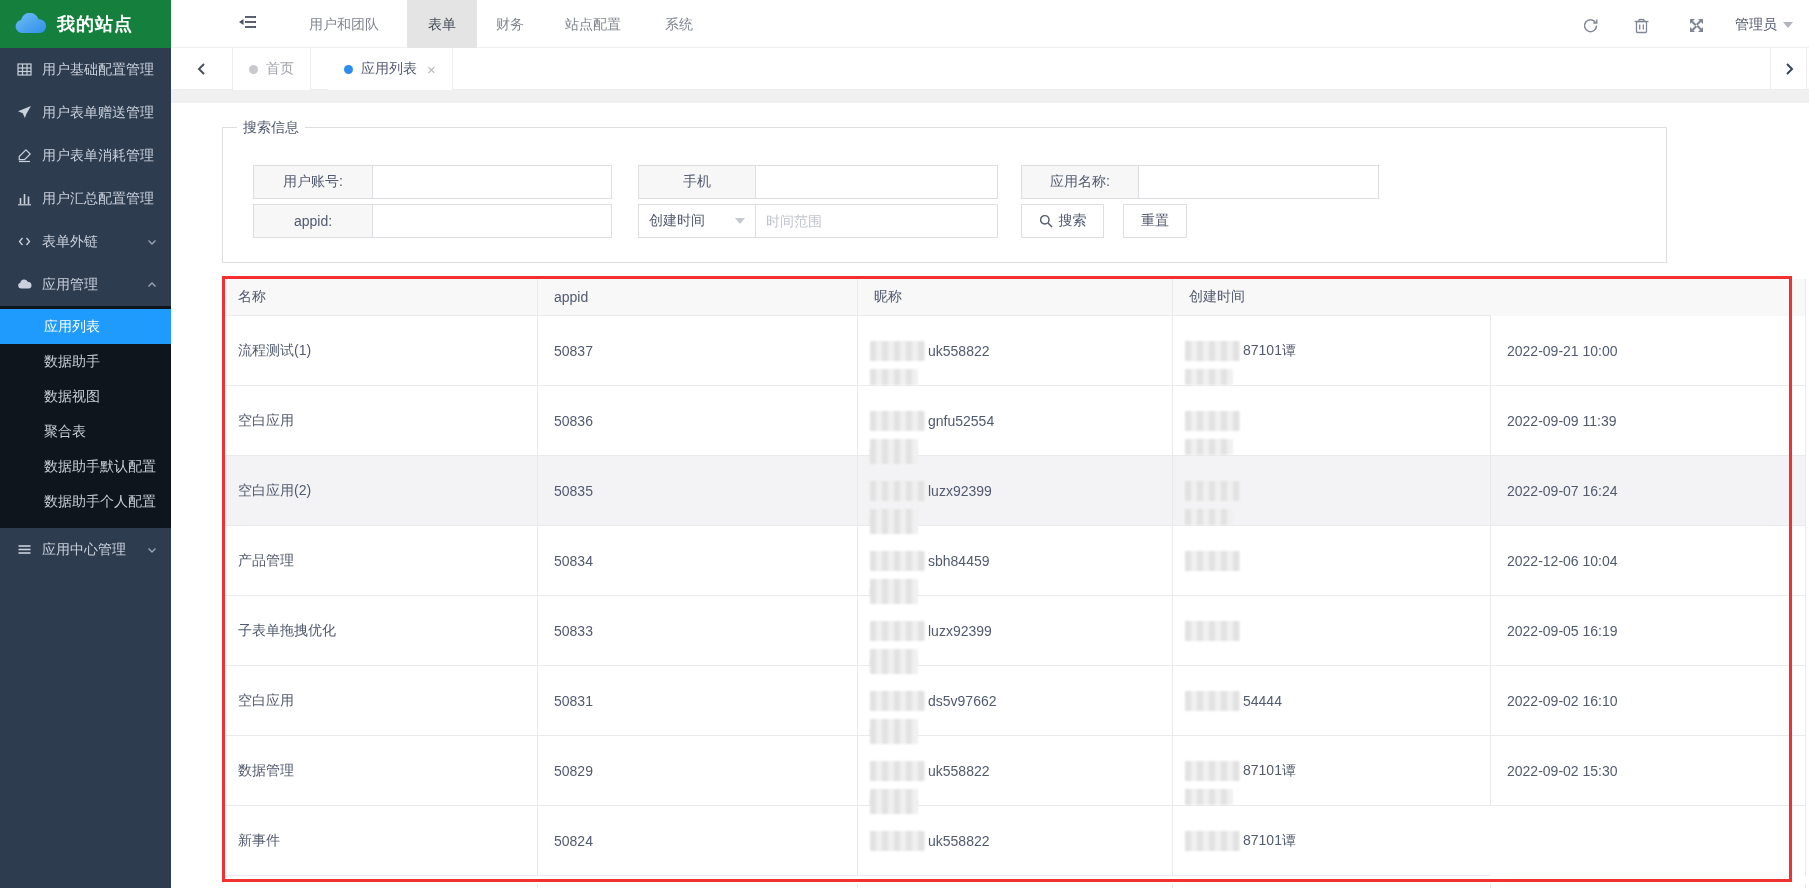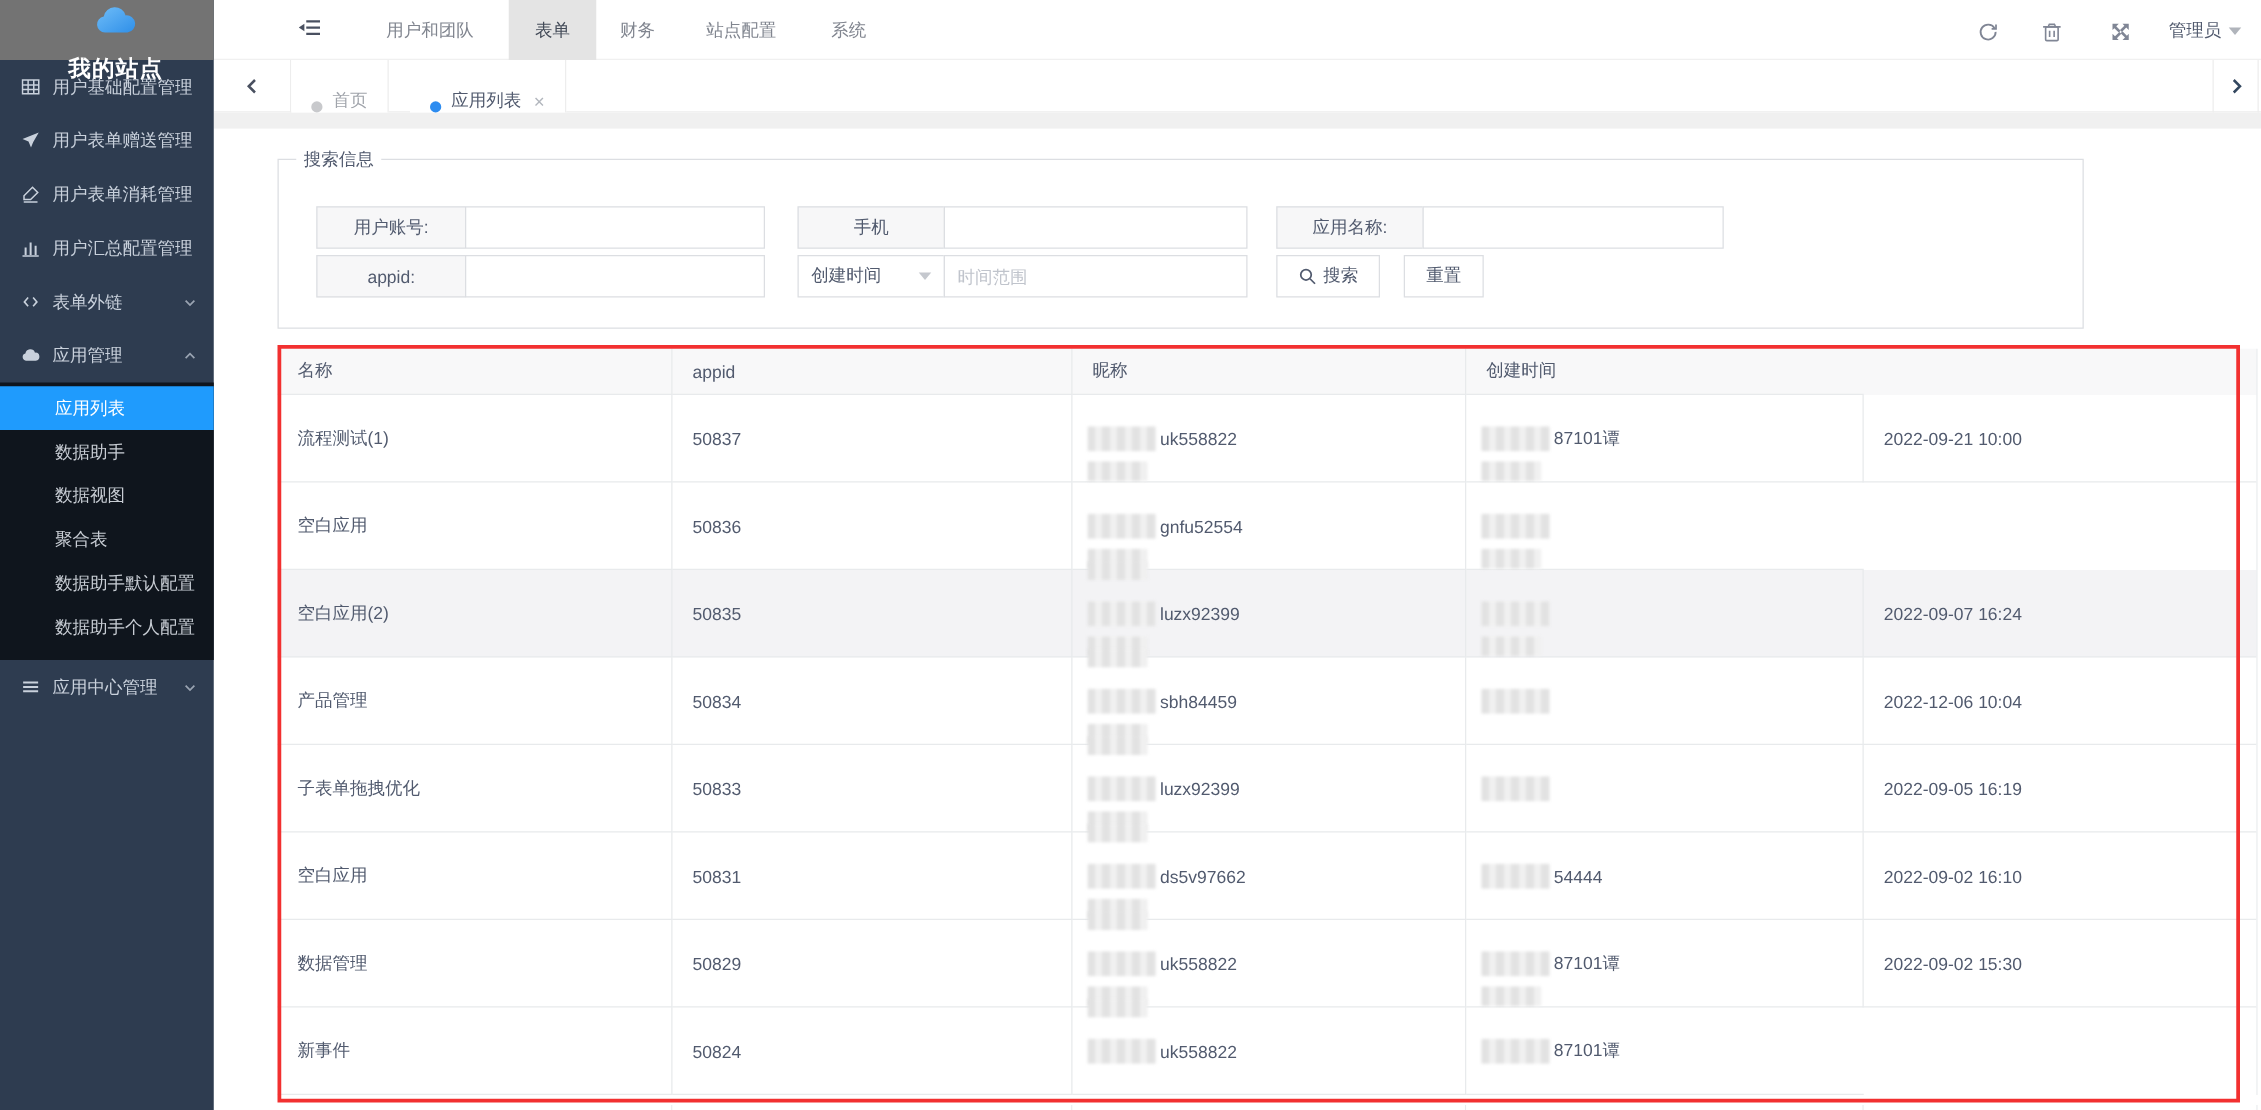--- a/index.html
+++ b/index.html
@@ -4,21 +4,21 @@
 <style>
   * { margin:0; padding:0; box-sizing:border-box; }
   html,body { width:1809px; height:888px; }
   body {
     position:relative; overflow:hidden; background:#fff;
     font-family:"Liberation Sans","DejaVu Sans",sans-serif;
     font-size:14px; color:#515a6e;
   }
   
   .sidebar { position:absolute; left:0; top:0; width:171px; height:888px; background:#2e3c50; z-index:20; }
-  .logo { height:48px; background:#737373; display:flex; align-items:center; padding-left:14px; gap:9px;flex-direction:column; }
+  .logo { height:48px; background:#15803d; display:flex; align-items:center; padding-left:14px; gap:9px; }
   .logo-text { color:#fff; font-size:18px; font-weight:bold; letter-spacing:1px; }
   .menu-item { height:43px; display:flex; align-items:center; padding:0 14px 0 17px; gap:10px; color:#c9d1dc; cursor:pointer; }
   .menu-item .mi-label { flex:0 0 auto; }
   .menu-item .chev { margin-left:auto; color:#9aa4b2; }
   .submenu { background:#0f151d; padding:3px 0 9px 0; }
   .submenu-item { height:35px; line-height:35px; padding-left:44px; color:#c8cdd4; cursor:pointer; }
   .submenu-item.active { background:#1f9bfd; color:#fff; }
   .micon { width:15px; height:15px; flex:0 0 15px; display:inline-flex; }
   .micon svg { width:100%; height:100%; }
   
@@ -30,21 +30,21 @@
   .hicon { width:17px; display:inline-block; color:#808695; cursor:pointer; }
   .hicon svg { width:17px; height:17px; vertical-align:middle; }
   .admin { color:#515a6e; cursor:pointer; }
   .caret-down { display:inline-block; width:0; height:0; border-left:5px solid transparent; border-right:5px solid transparent; border-top:6px solid #b0b4bb; margin-left:6px; vertical-align:middle; }
   
   .tabbar { position:absolute; left:171px; top:48px; width:1638px; height:42px; background:#fff; border-bottom:1px solid #ededed; z-index:10; }
   .tab-scroll { position:absolute; top:0; height:42px; width:62px; display:flex; align-items:center; justify-content:center; cursor:pointer; }
   .tab-scroll.left { left:0; border-right:1px solid #ededed; color:#495060; }
   .tab-scroll.right { left:1599px; width:37px; border-left:1px solid #ededed; border-right:1px solid #ededed; color:#33475f; }
   .tab-scroll svg { width:14px; height:14px; }
-  .tab { position:absolute; top:0; height:42px; display:flex; align-items:flex-end; gap:8px; padding:0 16px; border-right:1px solid #ededed; cursor:pointer; background:#fff; }
+  .tab { position:absolute; top:0; height:42px; display:flex; align-items:center; gap:8px; padding:0 16px; border-right:1px solid #ededed; cursor:pointer; background:#fff; }
   .tab .dot { width:9px; height:9px; border-radius:50%; background:#c8c9cc; }
   .tab.active .dot { background:#2d8cf0; }
   .tab .tlabel { color:#a0a4ab; }
   .tab.active .tlabel { color:#515a6e; }
   .tab .close { color:#b2b6bd; font-size:15px; margin-left:2px; cursor:pointer; }
   
   .gap-strip { position:absolute; left:171px; top:90px; width:1638px; height:13px; background:#f0f0f0; }
   .panel { position:absolute; left:171px; top:103px; width:1638px; height:785px; background:#fff; }
   
   .search-box { position:absolute; left:51px; top:24px; width:1445px; height:136px; border:1px solid #dcdee2; }
@@ -347,20 +347,23 @@
       <div class="td redacted">
           <span class="blur pre"></span>
           <span>gnfu52554</span>
           <span class="blur post"></span>
         </div>
       <div class="td redacted">
           <span class="blur pre"></span>
           <span></span>
           <span class="blur post"></span>
         </div>
+      <div class="td">
+          <span>2022-09-09 11:39</span>
+        </div>
     </div>
 
     <div class="trow hover">
       <div class="td">
           <span>空白应用(2)</span>
         </div>
       <div class="td">
           <span>50835</span>
         </div>
       <div class="td redacted">

